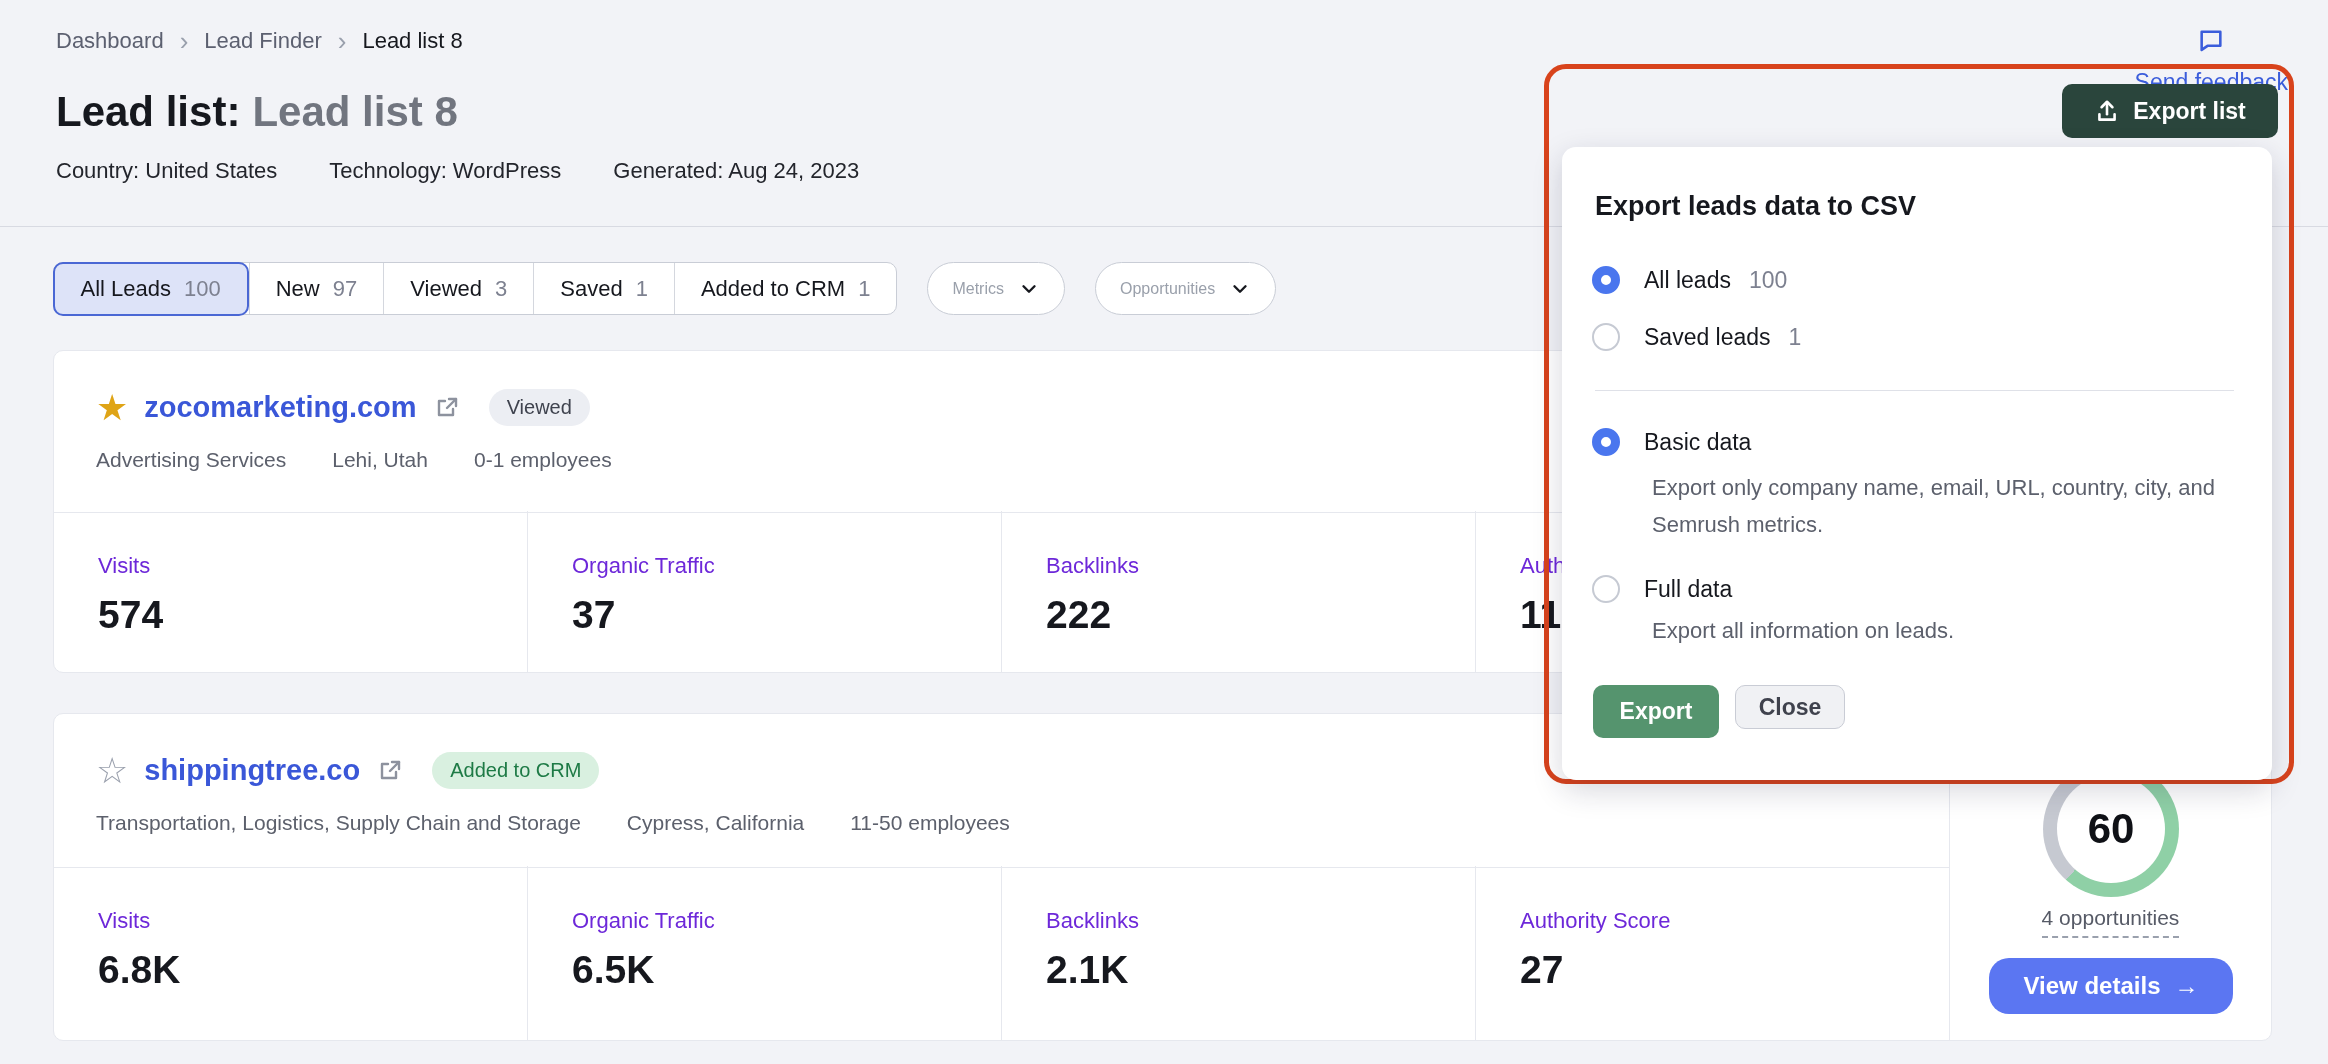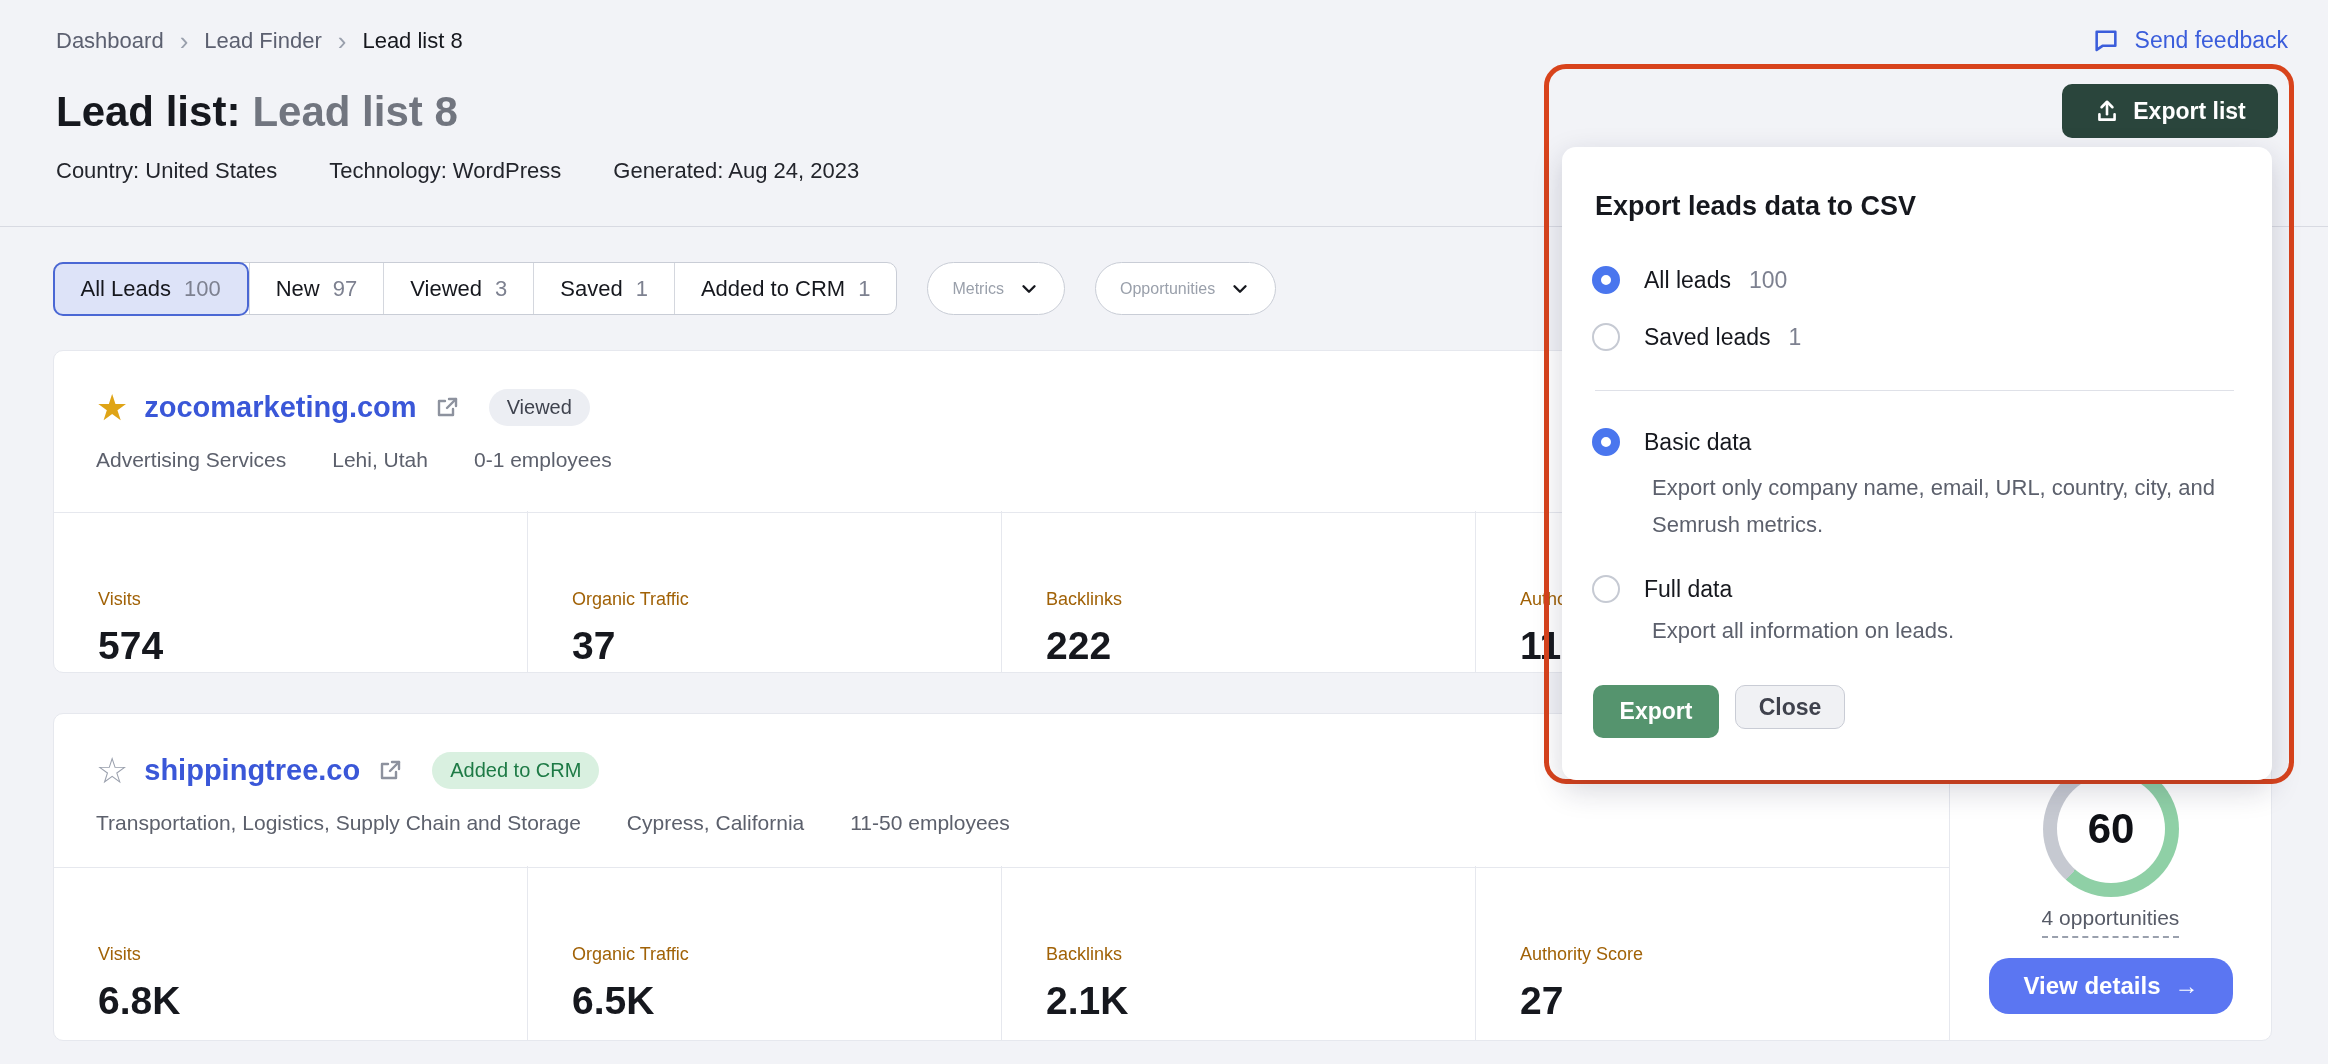--- a/index.html
+++ b/index.html
@@ -10,21 +10,21 @@
     font-family:"Liberation Sans", sans-serif;
     color:#16181e;
     overflow:hidden;
   }
   
   .breadcrumb { position:absolute; left:56px; top:28px; display:flex; align-items:center; font-size:22px; }
   .crumb { color:#5c6070; cursor:pointer; }
   .crumb.current { color:#16181e; cursor:default; }
   .crumb-sep { color:#9aa0ad; margin:0 16px; font-size:26px; line-height:22px; }
   .feedback { position:absolute; right:40px; top:26px; display:flex; align-items:center; gap:15px;
-              color:#3b5ddb; font-size:23px; cursor:pointer; }
+              color:#3b5ddb; font-size:23px; cursor:pointer;flex-direction:column; }
   .page-title { position:absolute; left:56px; top:88px; font-size:42px; font-weight:700;text-align:center; }
   .page-title .name { color:#71757f; margin-left:12px; }
   .meta-row { position:absolute; left:56px; top:158px; display:flex; gap:52px; font-size:22px; color:#23252c; }
   .header-divider { position:absolute; left:0; top:226px; width:2328px; height:1px; background:#d8dae2; }
 
   
   .tabs-row { position:absolute; left:53px; top:262px; display:flex; align-items:center; }
   .seg { display:flex; align-items:stretch; height:53px; background:#fff; border:1.5px solid #c9cdd6; border-radius:10px; }
   .seg-item { display:flex; align-items:center; gap:13px; padding:0 26px; font-size:22px; color:#16181e;
               border-left:1.5px solid #d4d7de; cursor:pointer; white-space:nowrap; }
@@ -51,21 +51,21 @@
   .extlink { margin-left:2px; cursor:pointer; display:flex; }
   .badge { font-size:20px; padding:7px 18px; border-radius:999px; margin-left:14px; white-space:nowrap; }
   .badge.viewed { background:#eceef3; color:#3f434e; }
   .badge.crm { background:#d9f0e0; color:#1d7a45; }
   .sub-line { display:flex; gap:46px; margin-top:22px; font-size:21px; color:#5c606c; }
   .metrics { position:absolute; left:0; bottom:0; right:322px; display:flex; }
   .card-1 .metrics { height:161px; }
   .card-2 .metrics { height:174px; }
   .mcell { flex:1; padding:42px 0 0 44px; border-left:1px solid #e6e8ee; overflow:hidden; }
   .mcell:first-child { border-left:none; }
-  .mlabel { font-size:18px; color:#a16207; white-space:nowrap;margin-top:36px; }
+  .mlabel { font-size:22px; color:#6d28d9; white-space:nowrap; }
   .mvalue { font-size:39px; font-weight:700; margin-top:14px; white-space:nowrap; }
   .card-right { position:absolute; right:0; top:0; bottom:0; width:322px; border-left:1px solid #e6e8ee; }
   .donut { position:absolute; left:93px; top:47px; width:136px; height:136px; border-radius:50%;
            background:conic-gradient(#8fd0a6 0 61.5%, #c6c9d1 61.5% 100%); }
   .donut-hole { position:absolute; left:14px; top:14px; width:108px; height:108px; border-radius:50%; background:#fff;
                 display:flex; align-items:center; justify-content:center; font-size:42px; font-weight:700; color:#0f1116; }
   .opps { position:absolute; left:0; right:0; top:192px; text-align:center; }
   .opps span { font-size:21px; color:#565a66; border-bottom:2px dashed #9aa0ad; padding-bottom:7px; cursor:pointer; }
   .view-details { position:absolute; left:39px; top:244px; width:244px; height:56px; background:#5b76f2; border:none;
                   border-radius:20px; color:#fff; font-size:24px; font-weight:700; cursor:pointer;

